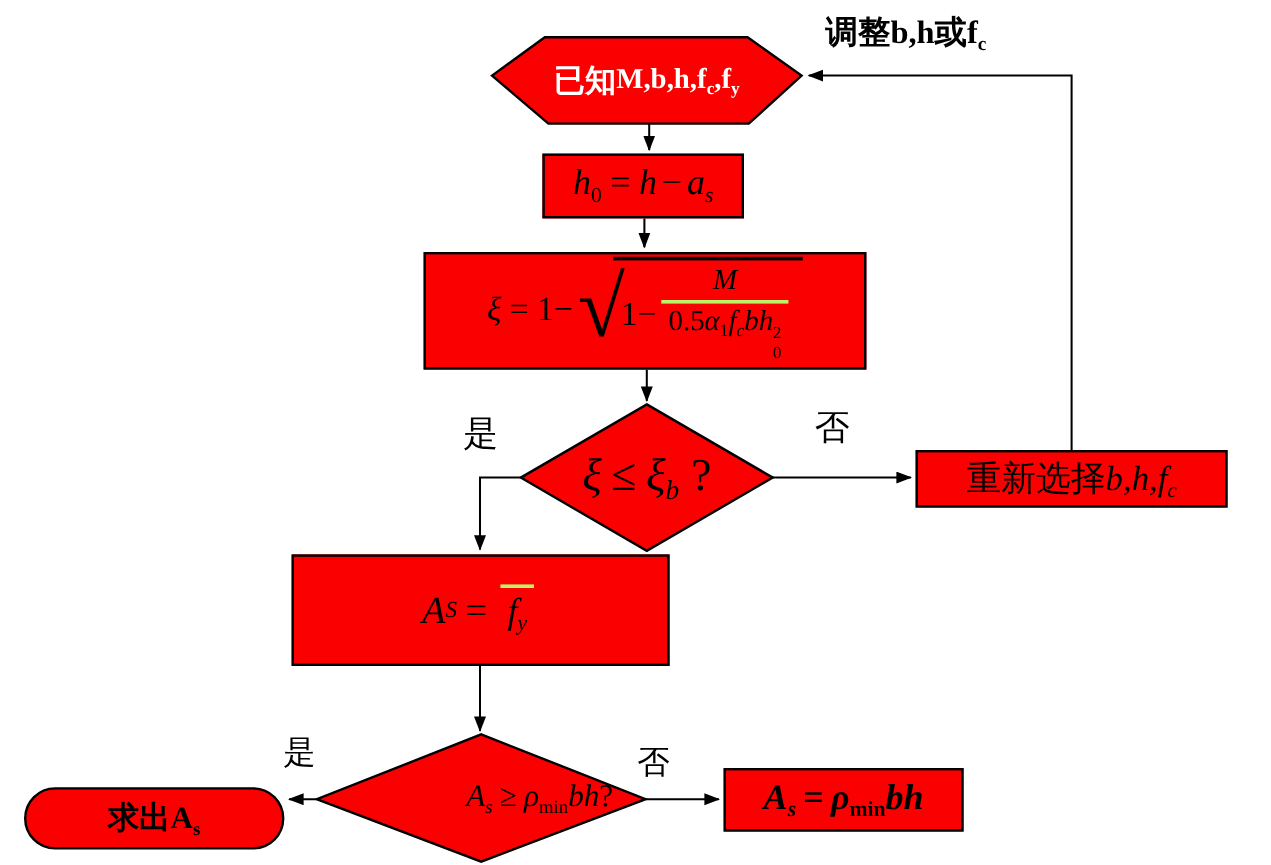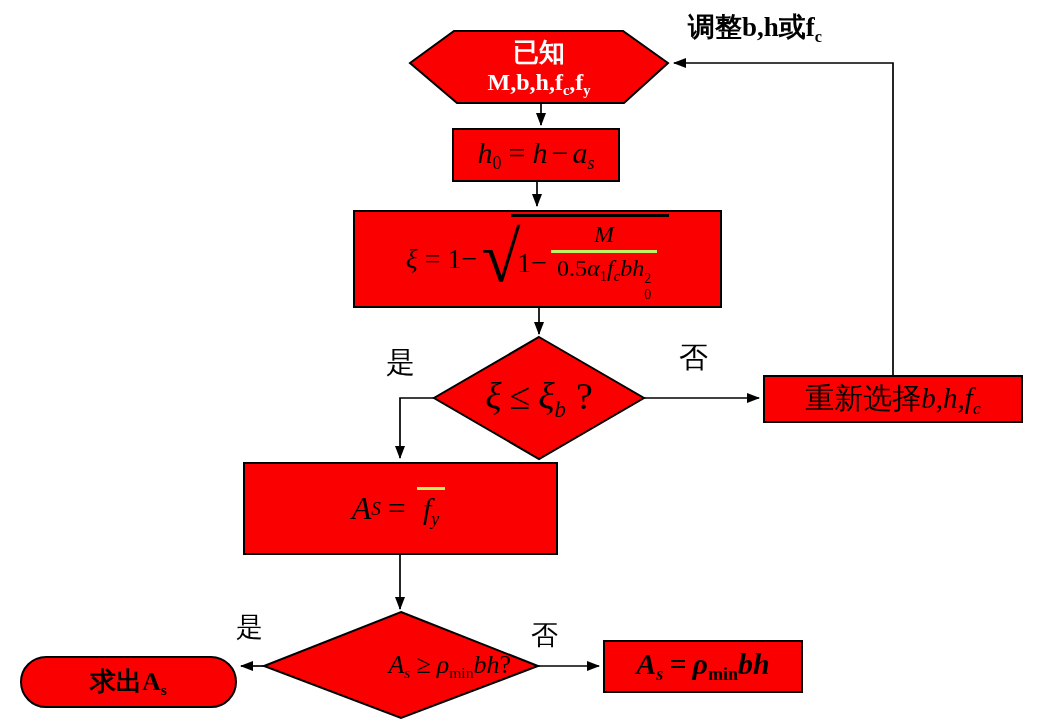--- a/index.html
+++ b/index.html
@@ -65,21 +65,21 @@
 
     <polyline points="538,666 599,666" fill="none" stroke="#000" stroke-width="1.7" marker-end="url(#ah)"></polyline>
 
     <polygon points="410,63 454,31 623,31 668,63 624,103 457,103" fill="#fa0000" stroke="#000" stroke-width="2"></polygon>
 
     <polygon points="539,337 644,398 539,459 434,398" fill="#fa0000" stroke="#000" stroke-width="2"></polygon>
 
     <polygon points="401,612 538,666 401,718 264,666" fill="#fa0000" stroke="#000" stroke-width="2"></polygon>
   </svg>
 
-  <div class="node overlay" style="left:420px;top:34px;width:238px;height:68px;flex-direction:column;line-height:1.2;">
+  <div class="node overlay" style="left:420px;top:34px;width:238px;height:68px;line-height:1.2;">
     <div class="b white" style="font-size:26px;">已知</div>
     <div class="b white" style="font-size:24px;"><span>M,b,h,f</span><span class="sbr" style="font-style:normal;">c</span><span>,f</span><span class="sbr" style="font-style:normal;">y</span></div>
   </div>
 
   <div class="node redbox" style="left:452px;top:128px;width:168px;height:54px;font-size:30px;">
     <span><span class="it">h</span><span class="sbr">0</span><span class="op rm">=</span><span class="it">h</span><span class="op rm" style="margin:0 4px;">−</span><span class="it">a</span><span class="sb">s</span></span>
   </div>
 
   <div class="node redbox" style="left:353px;top:210px;width:369px;height:98px;font-size:28px;">
     <span style="display:inline-flex;align-items:center;">

